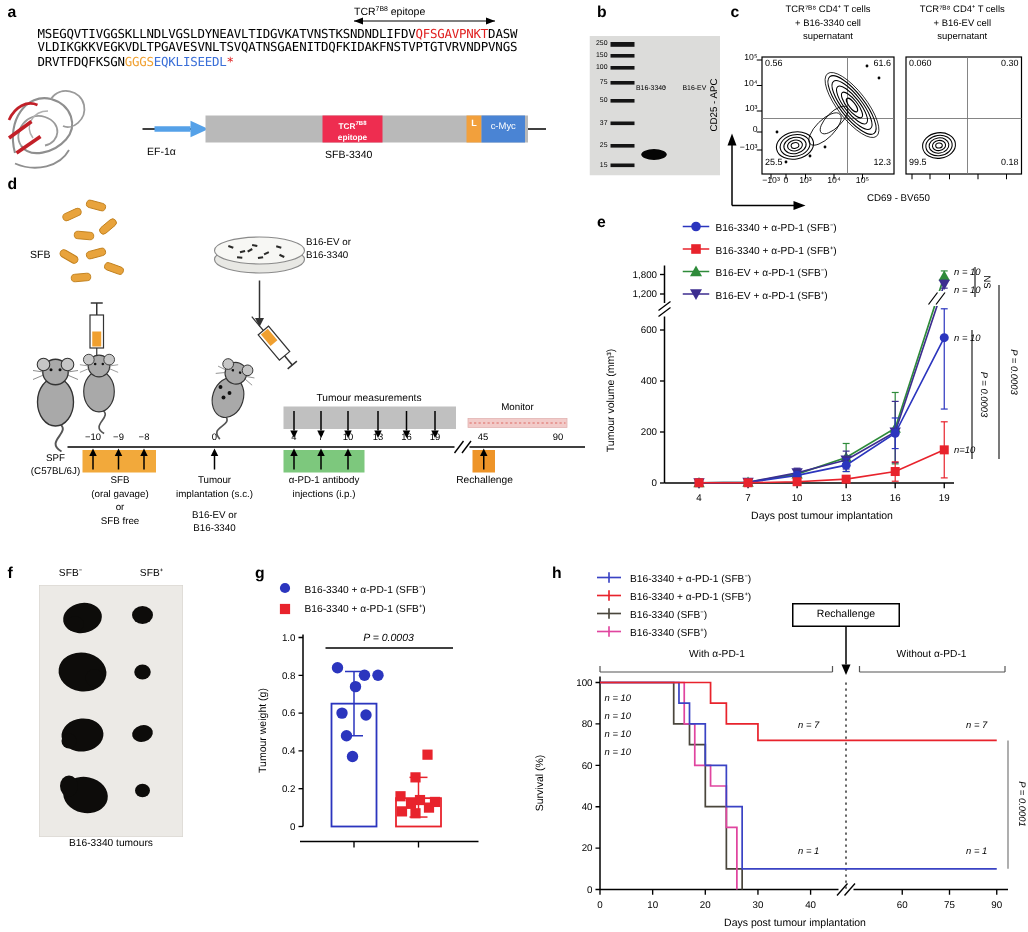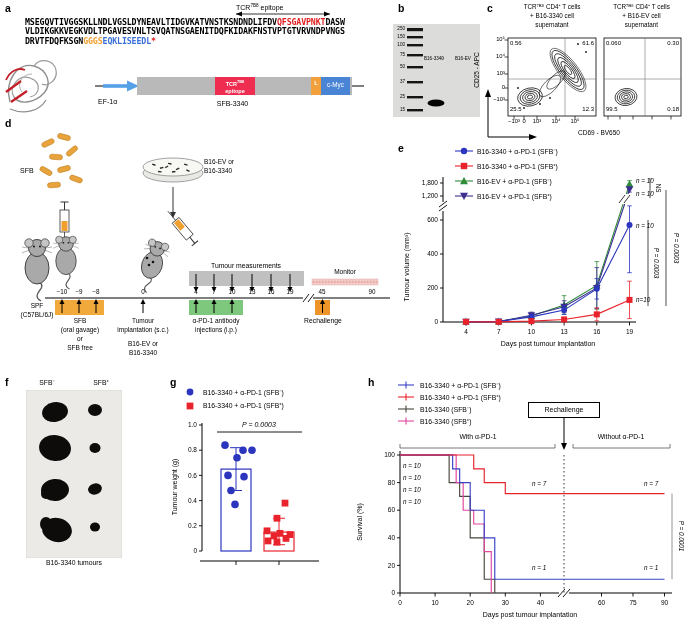--- a/index.html
+++ b/index.html
@@ -9,21 +9,21 @@
   .r{text-align:right}
   .pl{font-weight:bold;font-size:10.5px}
   .t5{font-size:4.6px}
   .t6{font-size:5.8px}
   .t60{font-size:6px}
   .t63{font-size:6.3px;line-height:7.5px}
   .t65{font-size:6.5px;line-height:8px}
   .t68{font-size:6.8px;line-height:8.5px}
   .t7{font-size:7px;line-height:9px}
   .it{font-style:italic}
-  .seq{font-family:"DejaVu Sans Mono",monospace;font-weight:bold;font-size:8.3px;line-height:9.3px;white-space:pre;letter-spacing:-0.15px}
+  .seq{font-family:"DejaVu Sans Mono",monospace;font-weight:normal;font-size:8.3px;line-height:9.3px;white-space:pre;letter-spacing:-0.15px}
   .rot{transform:rotate(-90deg)}
   .lg{display:flex;align-items:center;height:10px;margin-bottom:5px}
   #leg-h .lg{margin-bottom:2px}
   #leg-g .lg{margin-bottom:3.5px}
   .lg span{font-size:6.8px;margin-left:4px;white-space:nowrap}
   .box{border:1px solid #000;background:#fff}
   sup{font-size:4.6px}
 </style>
 </head>
 <body>

